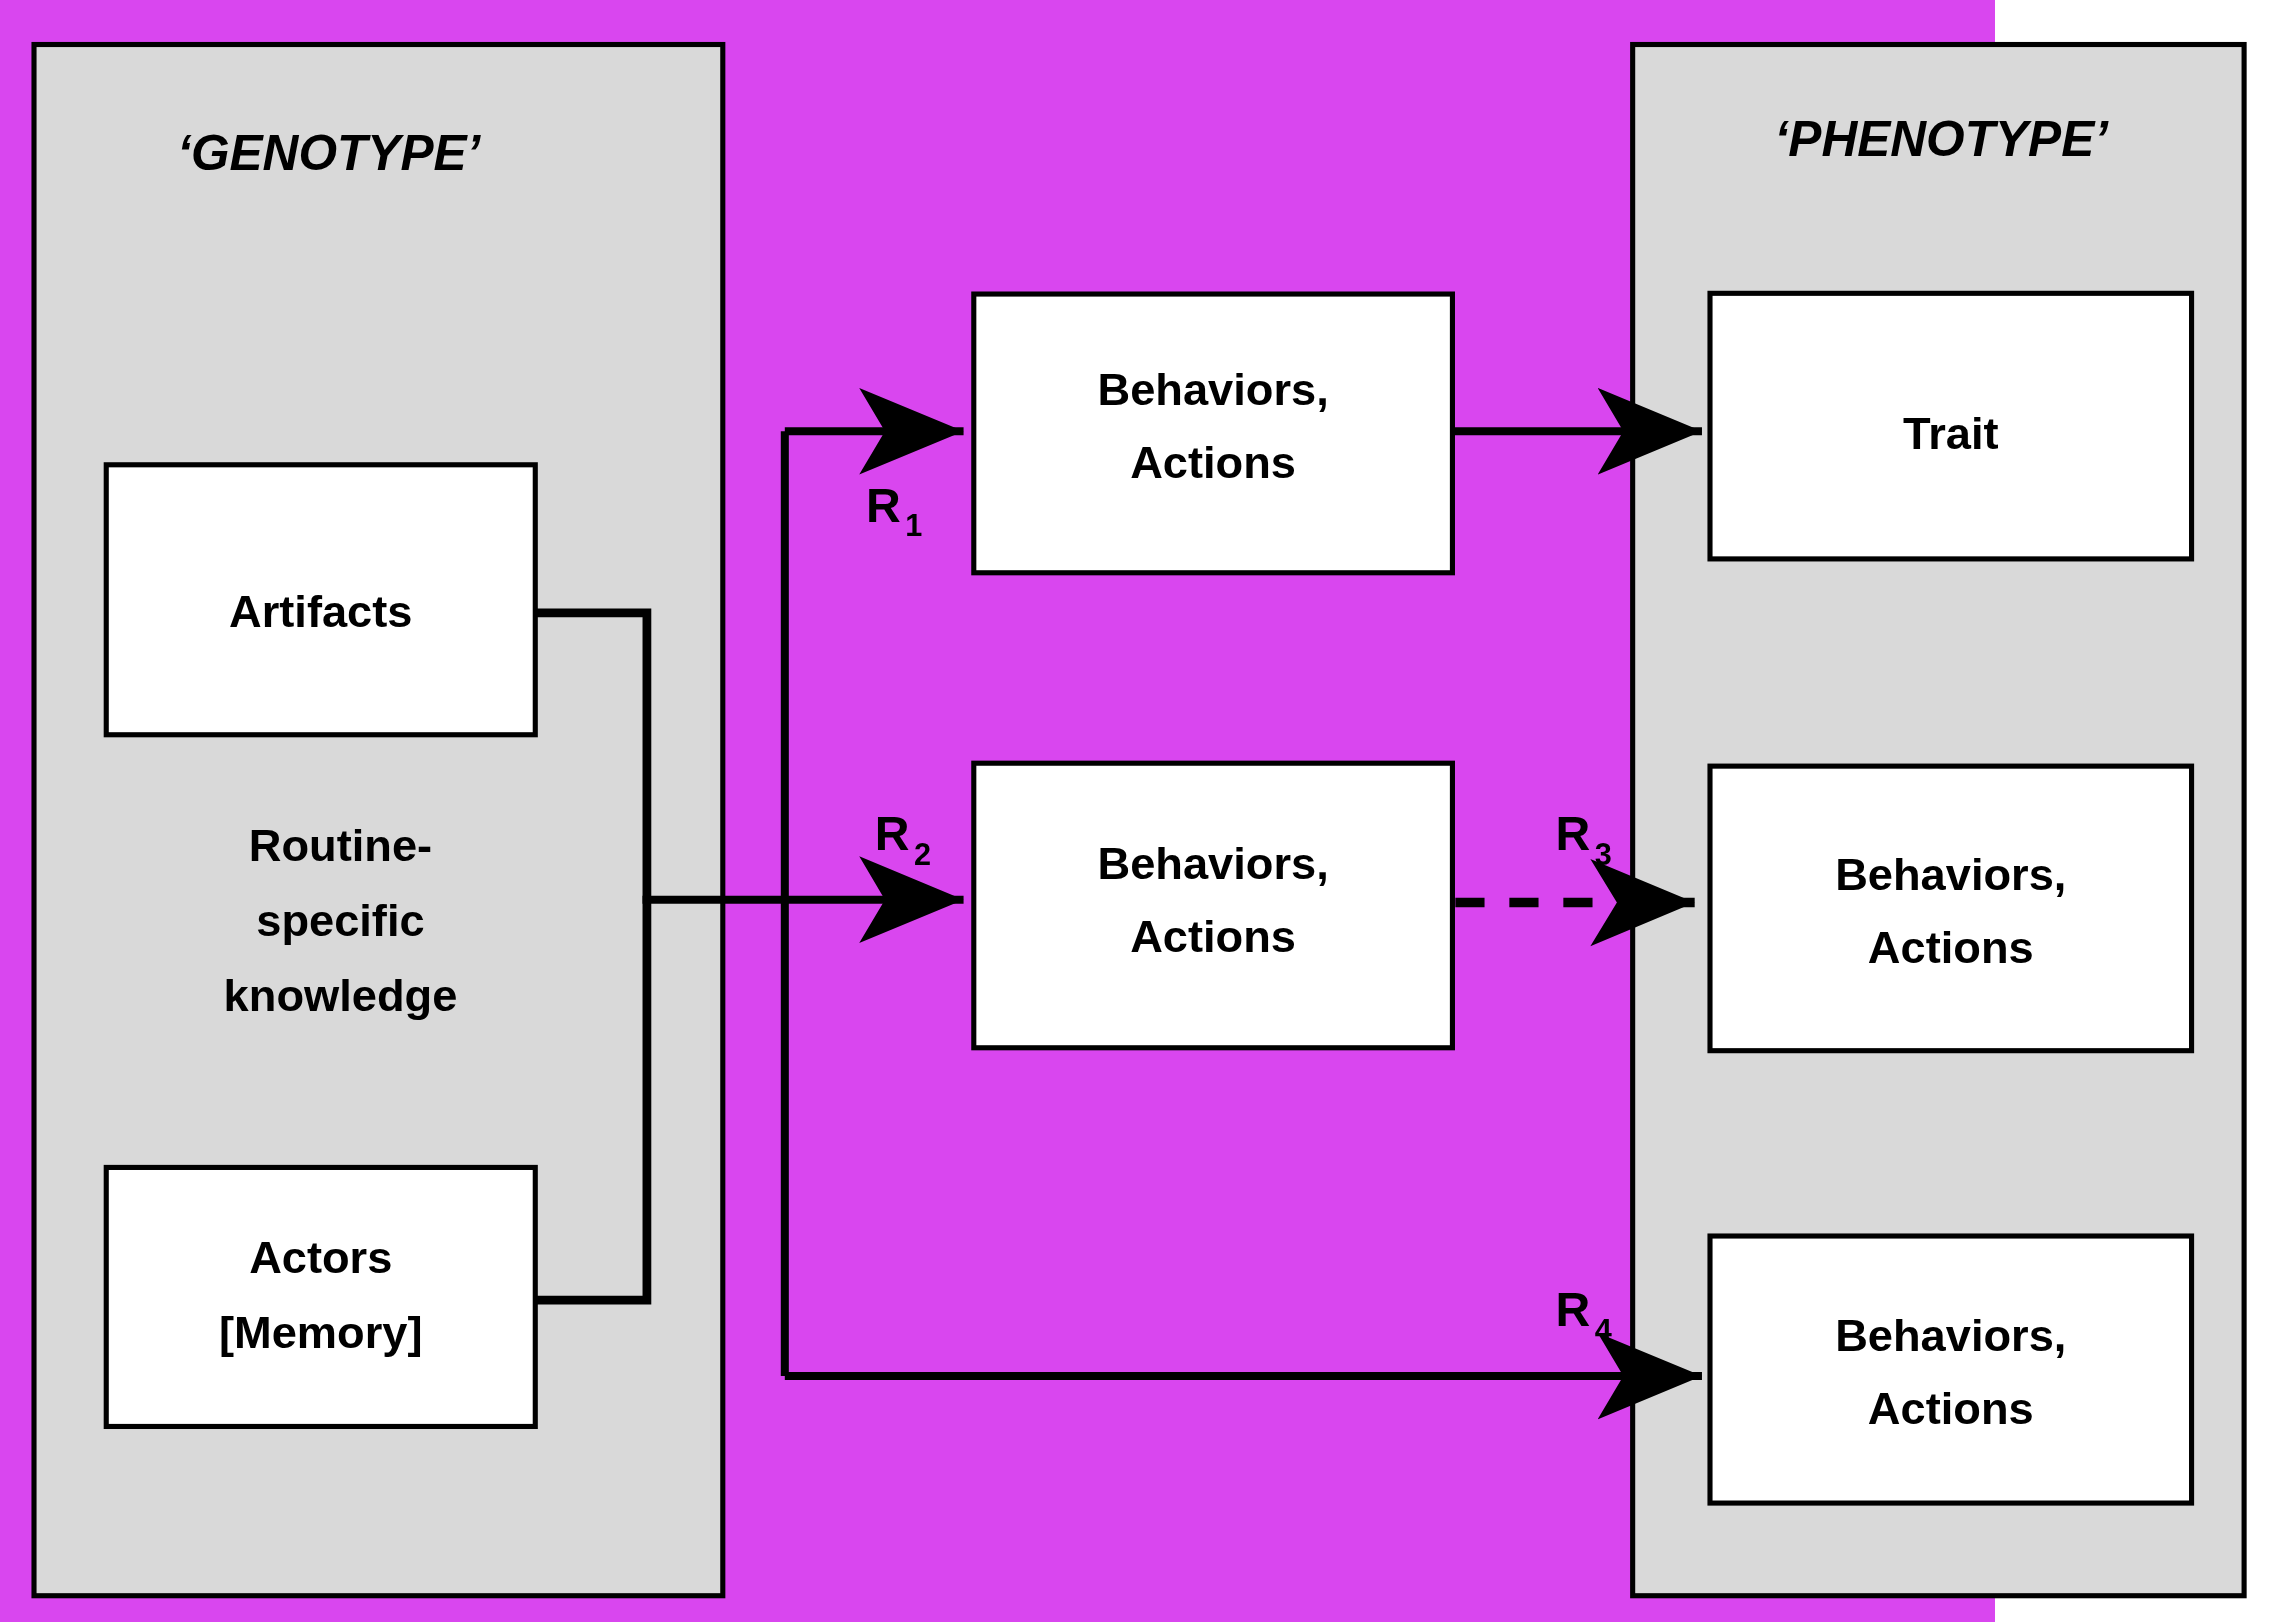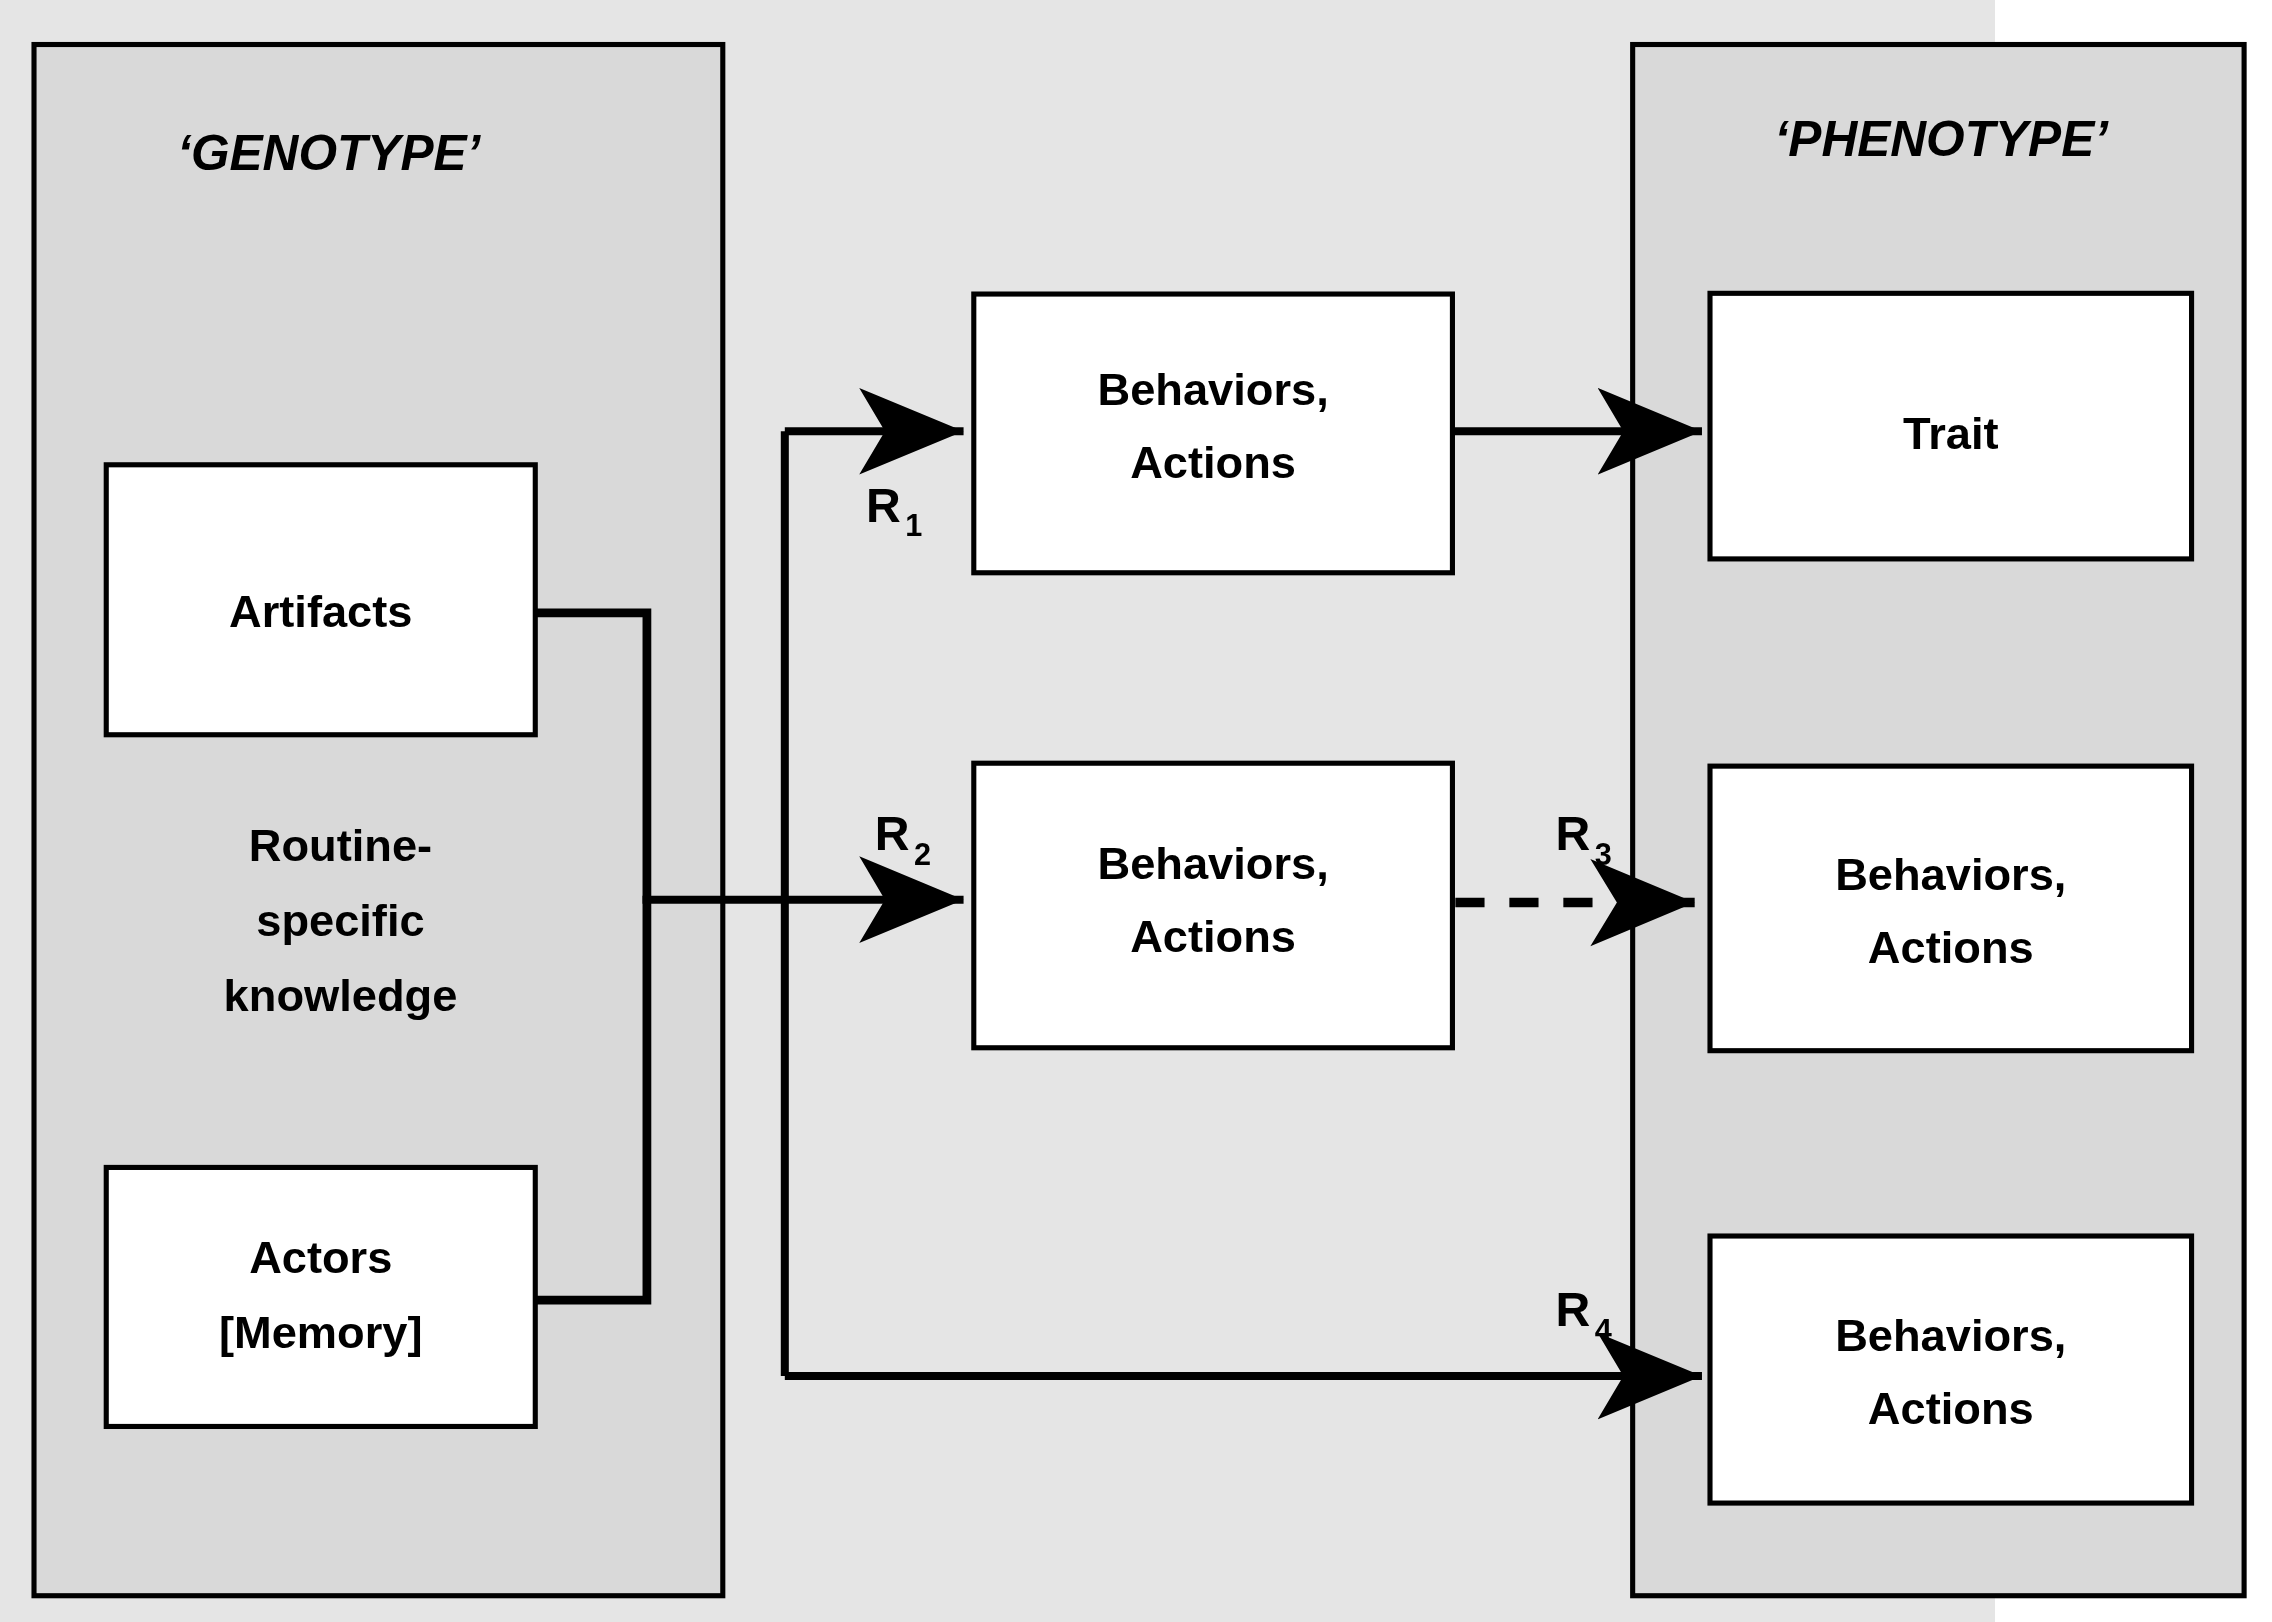--- a/index.html
+++ b/index.html
@@ -10,21 +10,21 @@
   body {
     width: 2273px;
     height: 1622px;
     font-family: "Liberation Sans", sans-serif;
     overflow: hidden;
   }
   #diagram-root {
     position: relative;
     width: 1995px;
     height: 1622px;
-    background: #e5e5e5;
+    background: #d946ef;
   }
   svg.canvas {
     position: absolute;
     top: 0;
     left: 0;
     width: 2273px;
     height: 1622px;
   }
   .panel-rect {
     fill: #d9d9d9;

